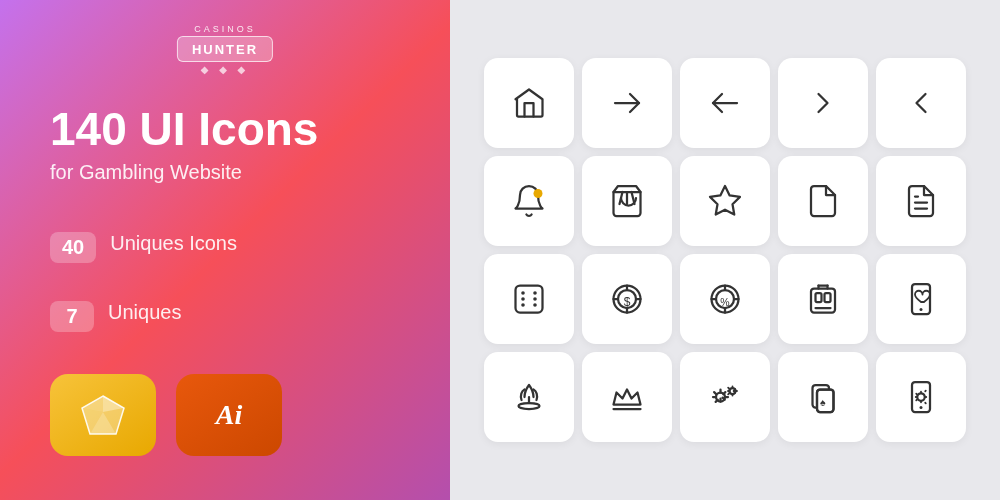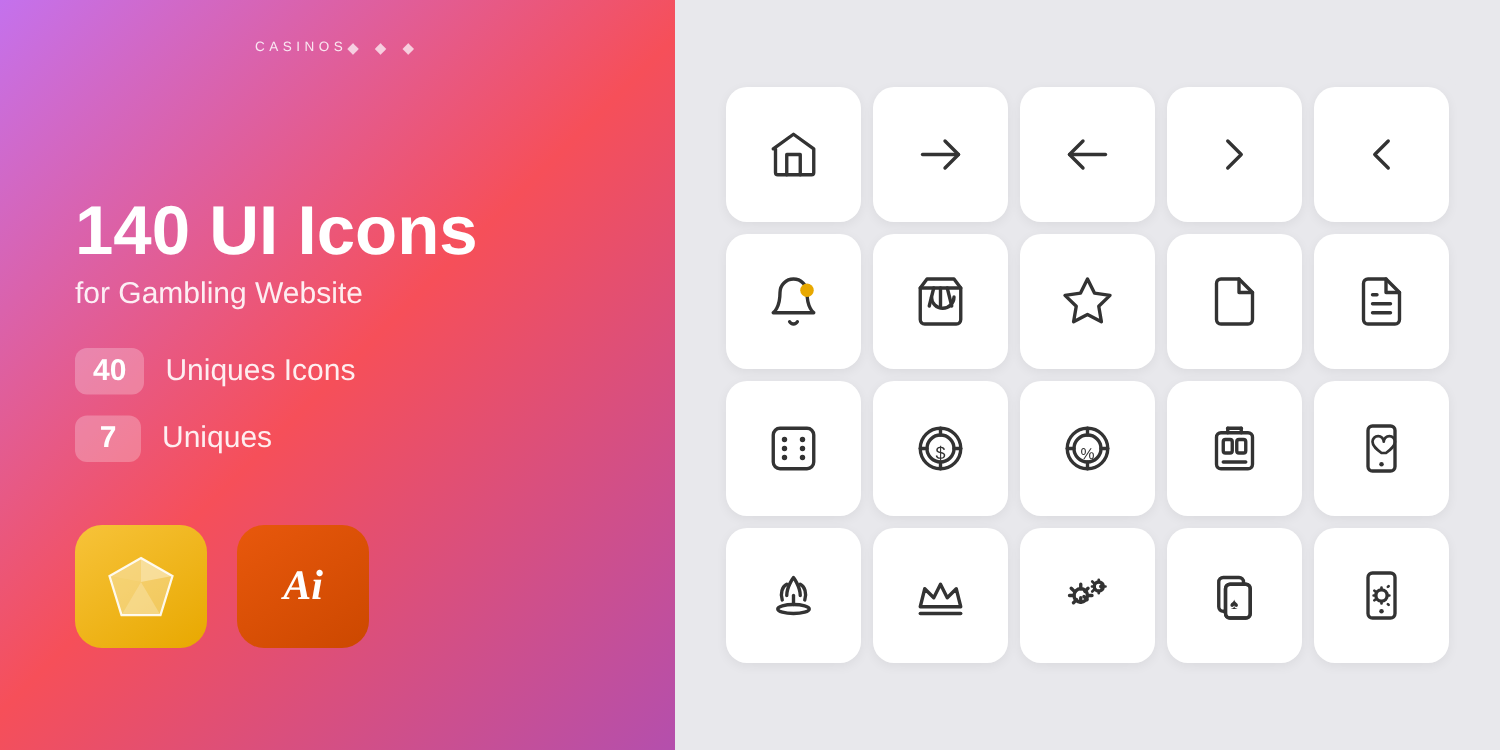--- a/index.html
+++ b/index.html
@@ -22,21 +22,21 @@
       padding: 40px 50px;
       position: relative;
     }
 
     .logo-area {
       position: absolute;
       top: 24px;
       left: 50%;
       transform: translateX(-50%);
       display: flex;
-      flex-direction: row;
+      flex-direction: column;
       align-items: center;
     }
 
     .logo-text-small {
       color: rgba(255,255,255,0.85);
       font-size: 9px;
       letter-spacing: 3px;
       text-transform: uppercase;
       font-weight: 500;
     }
@@ -75,22 +75,22 @@
 
     .sub-title {
       color: rgba(255,255,255,0.9);
       font-size: 20px;
       font-weight: 400;
       margin-bottom: 24px;
     }
 
     .stat-row {
       display: flex;
-      align-items: center;
       margin-bottom: 14px;
+      margin-top: 24px;
     }
 
     .stat-badge {
       background: rgba(255,255,255,0.25);
       border-radius: 8px;
       padding: 4px 12px;
       margin-right: 14px;
       min-width: 44px;
       text-align: center;
     }
@@ -107,21 +107,21 @@
       font-weight: 400;
     }
 
     .app-icons {
       display: flex;
       gap: 20px;
       margin-top: 28px;
     }
 
     .app-icon {
-      width: 88px;
+      width: 106px;
       height: 82px;
       border-radius: 18px;
       display: flex;
       align-items: center;
       justify-content: center;
       font-size: 36px;
     }
 
     .sketch-icon {
       background: linear-gradient(145deg, #f7c33a, #e8a800);
@@ -183,20 +183,23 @@
       stroke-linejoin: round;
     }
 
   </style>
 </head>
 <body>
 
 <div class="left-panel">
   <div class="logo-area">
     <span class="logo-text-small">CASINOS</span>
+    <div class="logo-badge">
+      <span class="logo-badge-text">HUNTER</span>
+    </div>
     <span class="logo-diamonds">◆ ◆ ◆</span>
   </div>
 
   <div class="main-title">140 UI Icons</div>
   <div class="sub-title">for Gambling Website</div>
 
   <div class="stat-row">
     <div class="stat-badge">
       <span class="stat-number">40</span>
     </div>

